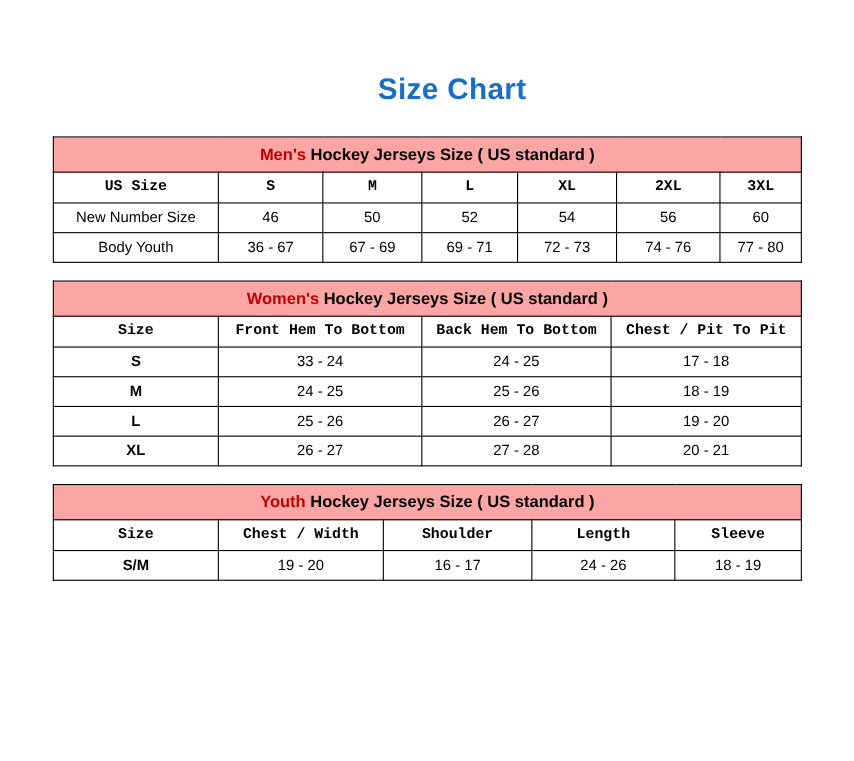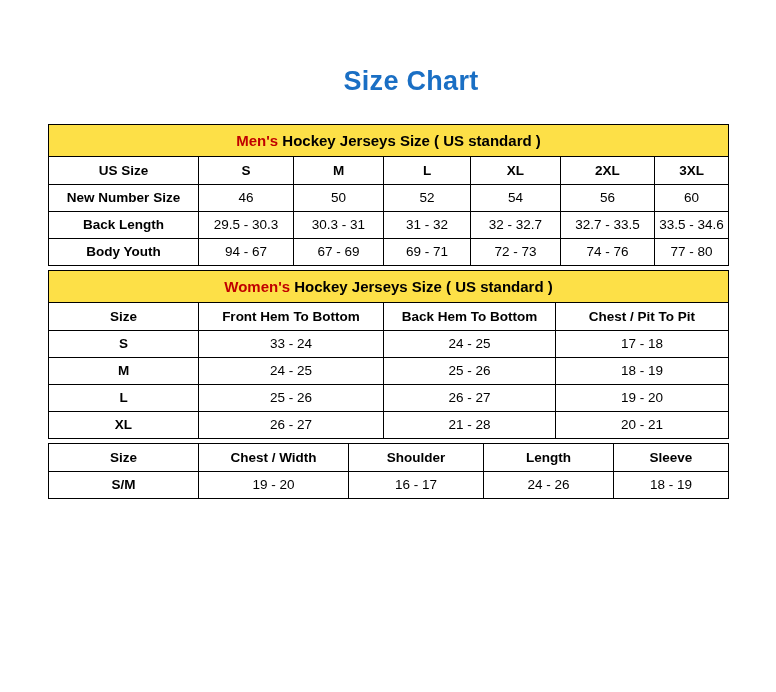--- a/index.html
+++ b/index.html
@@ -36,48 +36,49 @@
     padding-top: 29px;
     width: 680px;
   }
   table {
     border-collapse: collapse;
     width: 680px;
     table-layout: fixed;
     margin: 0;
   }
   table + table {
-    margin-top: 4px;
+    margin-top: 16px;
   }
   td, th {
     border: 1px solid #000000;
     text-align: center;
     vertical-align: middle;
     font-size: 13.5px;
     font-weight: normal;
     padding: 0;
     height: 26px;
     line-height: 1.15;
   }
   .banner td {
-    background: #fde047;
+    background: #fca5a5;
     height: 31px;
     font-size: 15px;
     font-weight: bold;
   }
   .banner .accent-men { color: #c00000; }
   .banner .accent-women { color: #c00000; }
   .banner .accent-youth { color: #c00000; }
   .banner .rest { color: #000000; }
   .hdr td {
     font-weight: bold;
     height: 27px;
+    font-family: Liberation Mono, monospace;
   }
   .rowlabel {
-    font-weight: bold;
+    font-weight: normal;
   }
   .bold-cell {
     font-weight: bold;
   }
   
   .men col.c0 { width: 150px; }
   .men col.c1 { width: 95px; }
   .men col.c2 { width: 90px; }
   .men col.c3 { width: 87px; }
   .men col.c4 { width: 90px; }
@@ -130,31 +131,22 @@
         <tr>
           <td class="rowlabel">New Number Size</td>
           <td>46</td>
           <td>50</td>
           <td>52</td>
           <td>54</td>
           <td>56</td>
           <td>60</td>
         </tr>
         <tr>
-          <td class="rowlabel">Back Length</td>
-          <td>29.5 - 30.3</td>
-          <td>30.3 - 31</td>
-          <td>31 - 32</td>
-          <td>32 - 32.7</td>
-          <td>32.7 - 33.5</td>
-          <td>33.5 - 34.6</td>
-        </tr>
-        <tr>
           <td class="rowlabel">Body Youth</td>
-          <td>94 - 67</td>
+          <td>36 - 67</td>
           <td>67 - 69</td>
           <td>69 - 71</td>
           <td>72 - 73</td>
           <td>74 - 76</td>
           <td>77 - 80</td>
         </tr>
       </tbody>
     </table>
 
     <table class="women">
@@ -188,35 +180,38 @@
         </tr>
         <tr>
           <td class="bold-cell">L</td>
           <td>25 - 26</td>
           <td>26 - 27</td>
           <td>19 - 20</td>
         </tr>
         <tr>
           <td class="bold-cell">XL</td>
           <td>26 - 27</td>
-          <td>21 - 28</td>
+          <td>27 - 28</td>
           <td>20 - 21</td>
         </tr>
       </tbody>
     </table>
 
     <table class="youth">
       <colgroup>
         <col class="y0">
           <col class="y1">
           <col class="y2">
           <col class="y3">
           <col class="y4">
       </colgroup>
       <tbody>
+        <tr class="banner">
+          <td colspan="5"><span class="accent-youth">Youth</span><span class="rest"> Hockey Jerseys Size ( US standard )</span></td>
+        </tr>
         <tr class="hdr">
           <td>Size</td>
           <td>Chest / Width</td>
           <td>Shoulder</td>
           <td>Length</td>
           <td>Sleeve</td>
         </tr>
         <tr>
           <td class="bold-cell">S/M</td>
           <td>19 - 20</td>

